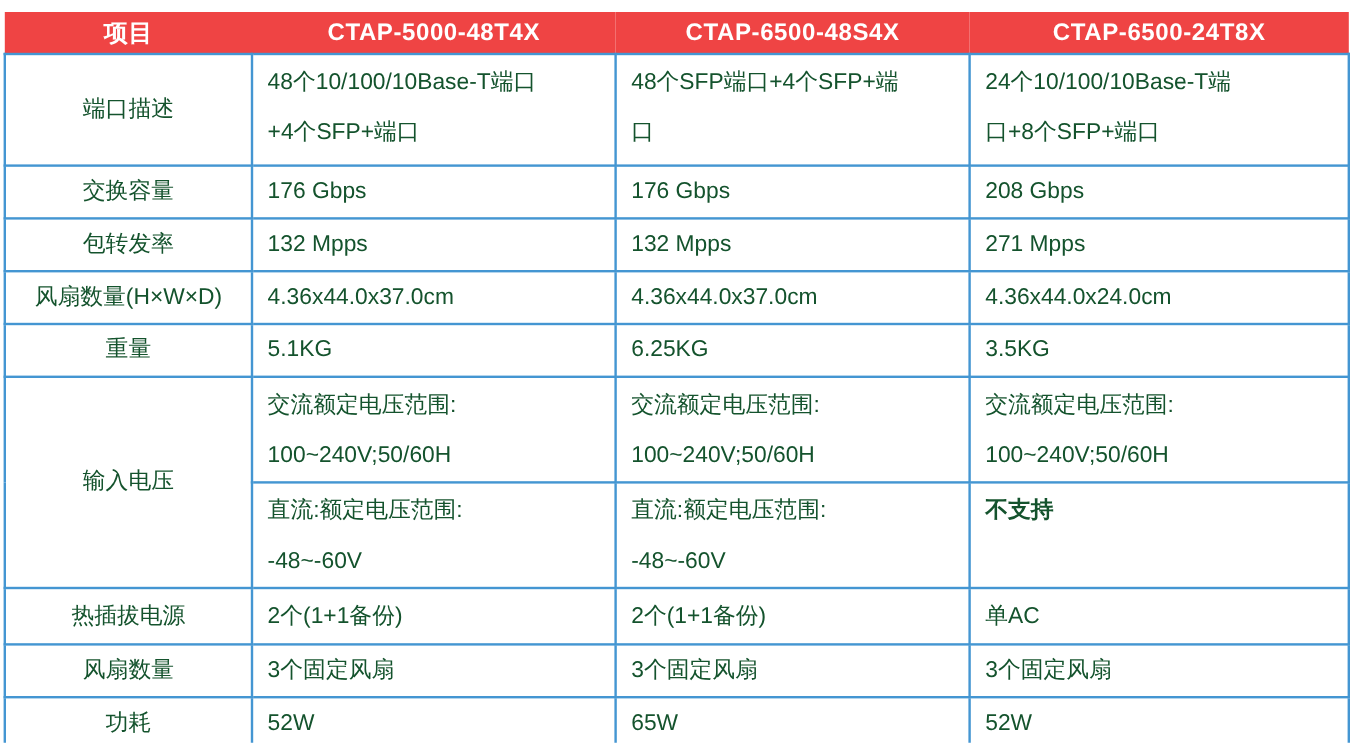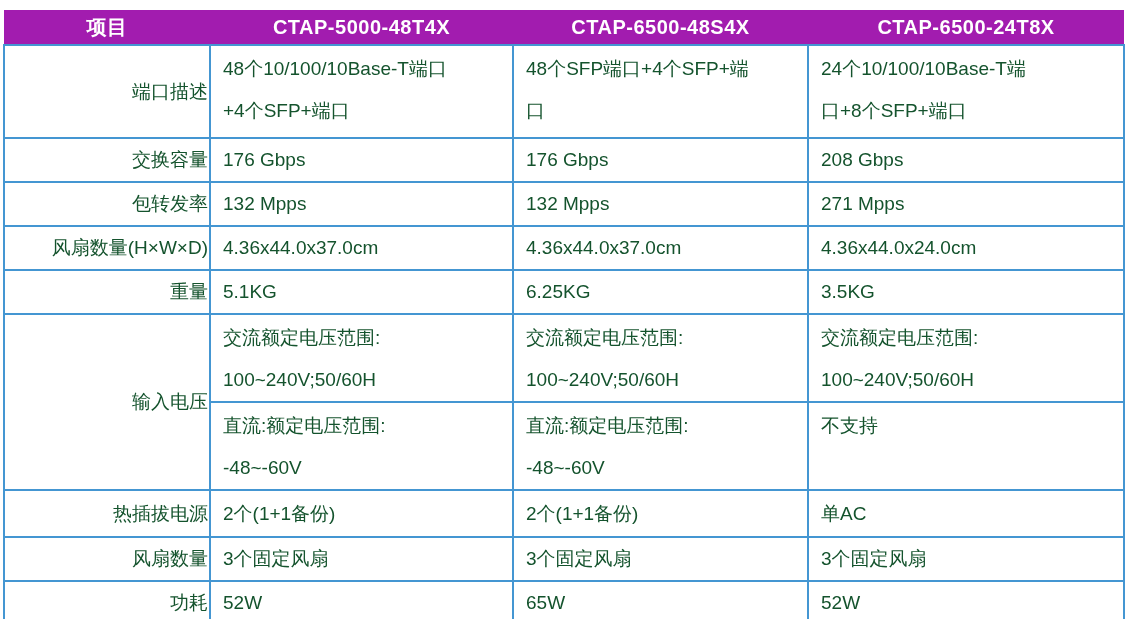--- a/index.html
+++ b/index.html
@@ -13,52 +13,53 @@
   }
   .wrap {
     padding: 10px 3px 0 3px;
   }
   table.spec {
     border-collapse: collapse;
     table-layout: fixed;
     width: 1120px;
   }
   table.spec th {
-    background: #a21caf;
+    background: #ef4444;
     color: #ffffff;
     font-size: 20px;
     font-weight: bold;
     text-align: center;
     border: none;
     height: 34px;
     padding: 0;
     letter-spacing: 0.5px;
   }
   table.spec td {
     border: 2px solid #4496d2;
     color: #14532d;
     font-size: 19px;
     line-height: 42px;
     padding: 0 4px 0 12px;
     vertical-align: middle;
     overflow: hidden;
     background: #ffffff;
   }
   table.spec td.label {
-    text-align: right;
+    text-align: center;
     padding: 0 1px;
   }
   table.spec td.multi {
     white-space: pre-line;
     vertical-align: top;
     padding-top: 2px;
   }
   table.spec td.top {
     vertical-align: top;
     padding-top: 2px;
+    font-weight: bold;
   }
 </style>
 </head>
 <body>
 
 <div class="wrap">
   <table class="spec">
     <colgroup>
       <col style="width:206px">
       <col style="width:303px">

